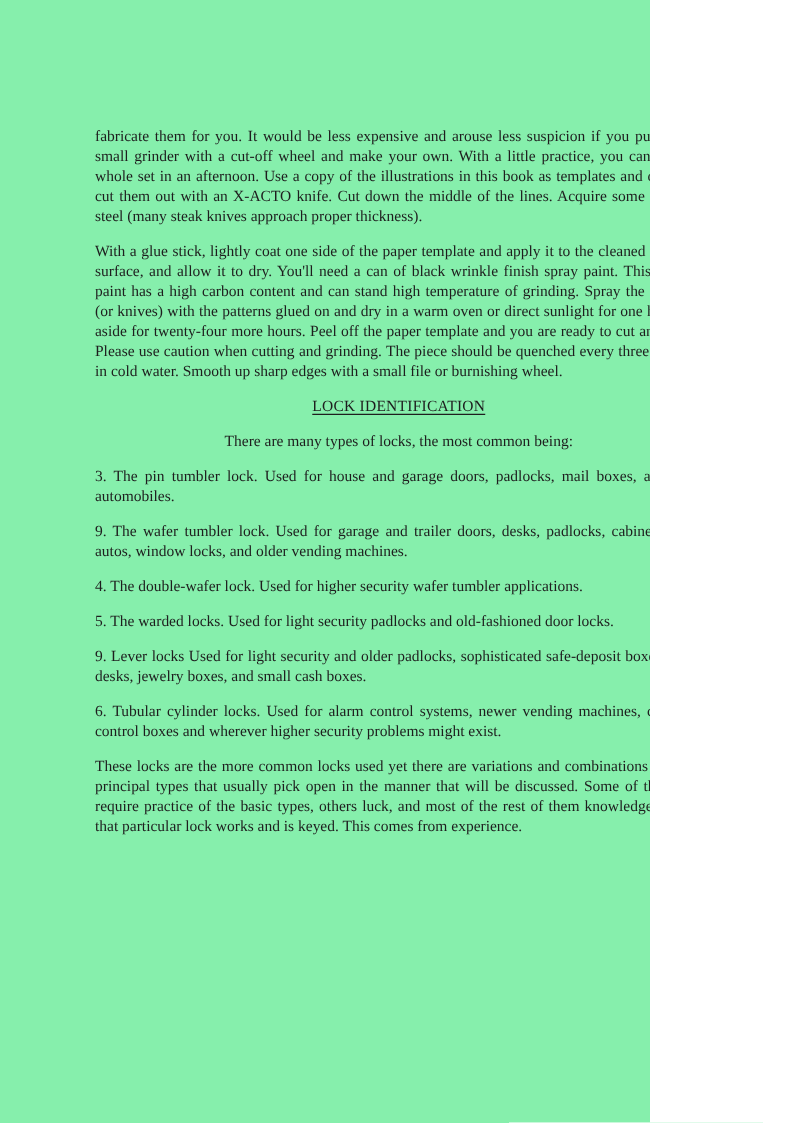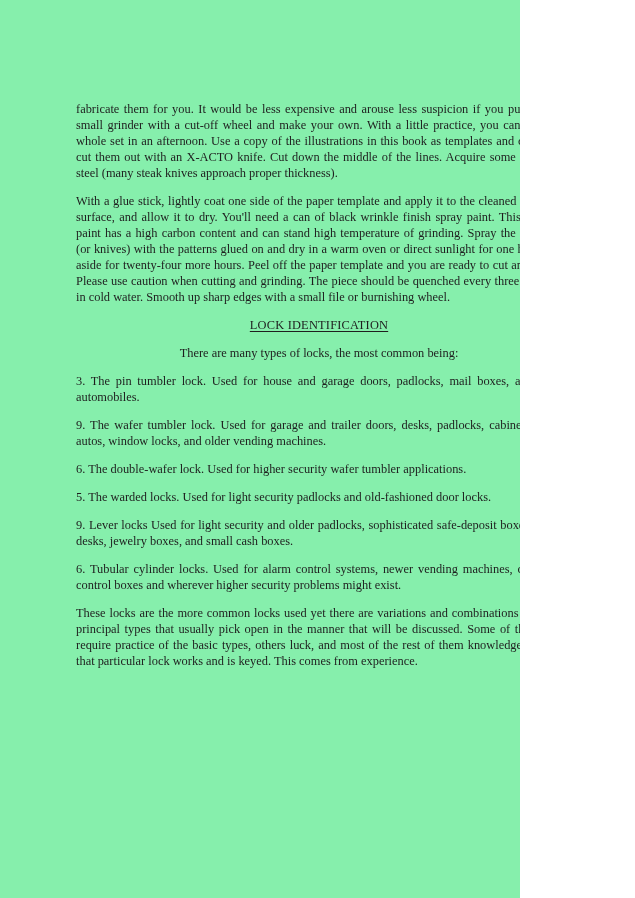--- a/index.html
+++ b/index.html
@@ -54,21 +54,21 @@
 
 
     <p class="section-heading">LOCK IDENTIFICATION</p>
 
     <p class="lead-in">There are many types of locks, the most common being:</p>
 
     <p class="list-item">3. The pin tumbler lock. Used for house and garage doors, padlocks, mail boxes, and Ford automobiles.</p>
 
     <p class="list-item">9. The wafer tumbler lock. Used for garage and trailer doors, desks, padlocks, cabinets, most autos, window locks, and older vending machines.</p>
 
-    <p class="list-item">6. The double-wafer lock. Used for higher security wafer tumbler applications.</p>
+    <p class="list-item">4. The double-wafer lock. Used for higher security wafer tumbler applications.</p>
 
     <p class="list-item">5. The warded locks. Used for light security padlocks and old-fashioned door locks.</p>
 
     <p class="list-item">9. Lever locks Used for light security and older padlocks, sophisticated safe-deposit boxes, some desks, jewelry boxes, and small cash boxes.</p>
 
     <p class="list-item">6. Tubular cylinder locks. Used for alarm control systems, newer vending machines, car-wash control boxes and wherever higher security problems might exist.</p>
 
     <p>These locks are the more common locks used yet there are variations and combinations of these principal types that usually pick open in the manner that will be discussed. Some of them just require practice of the basic types, others luck, and most of the rest of them knowledge of how that particular lock works and is keyed. This comes from experience.</p>
 
   </div>

